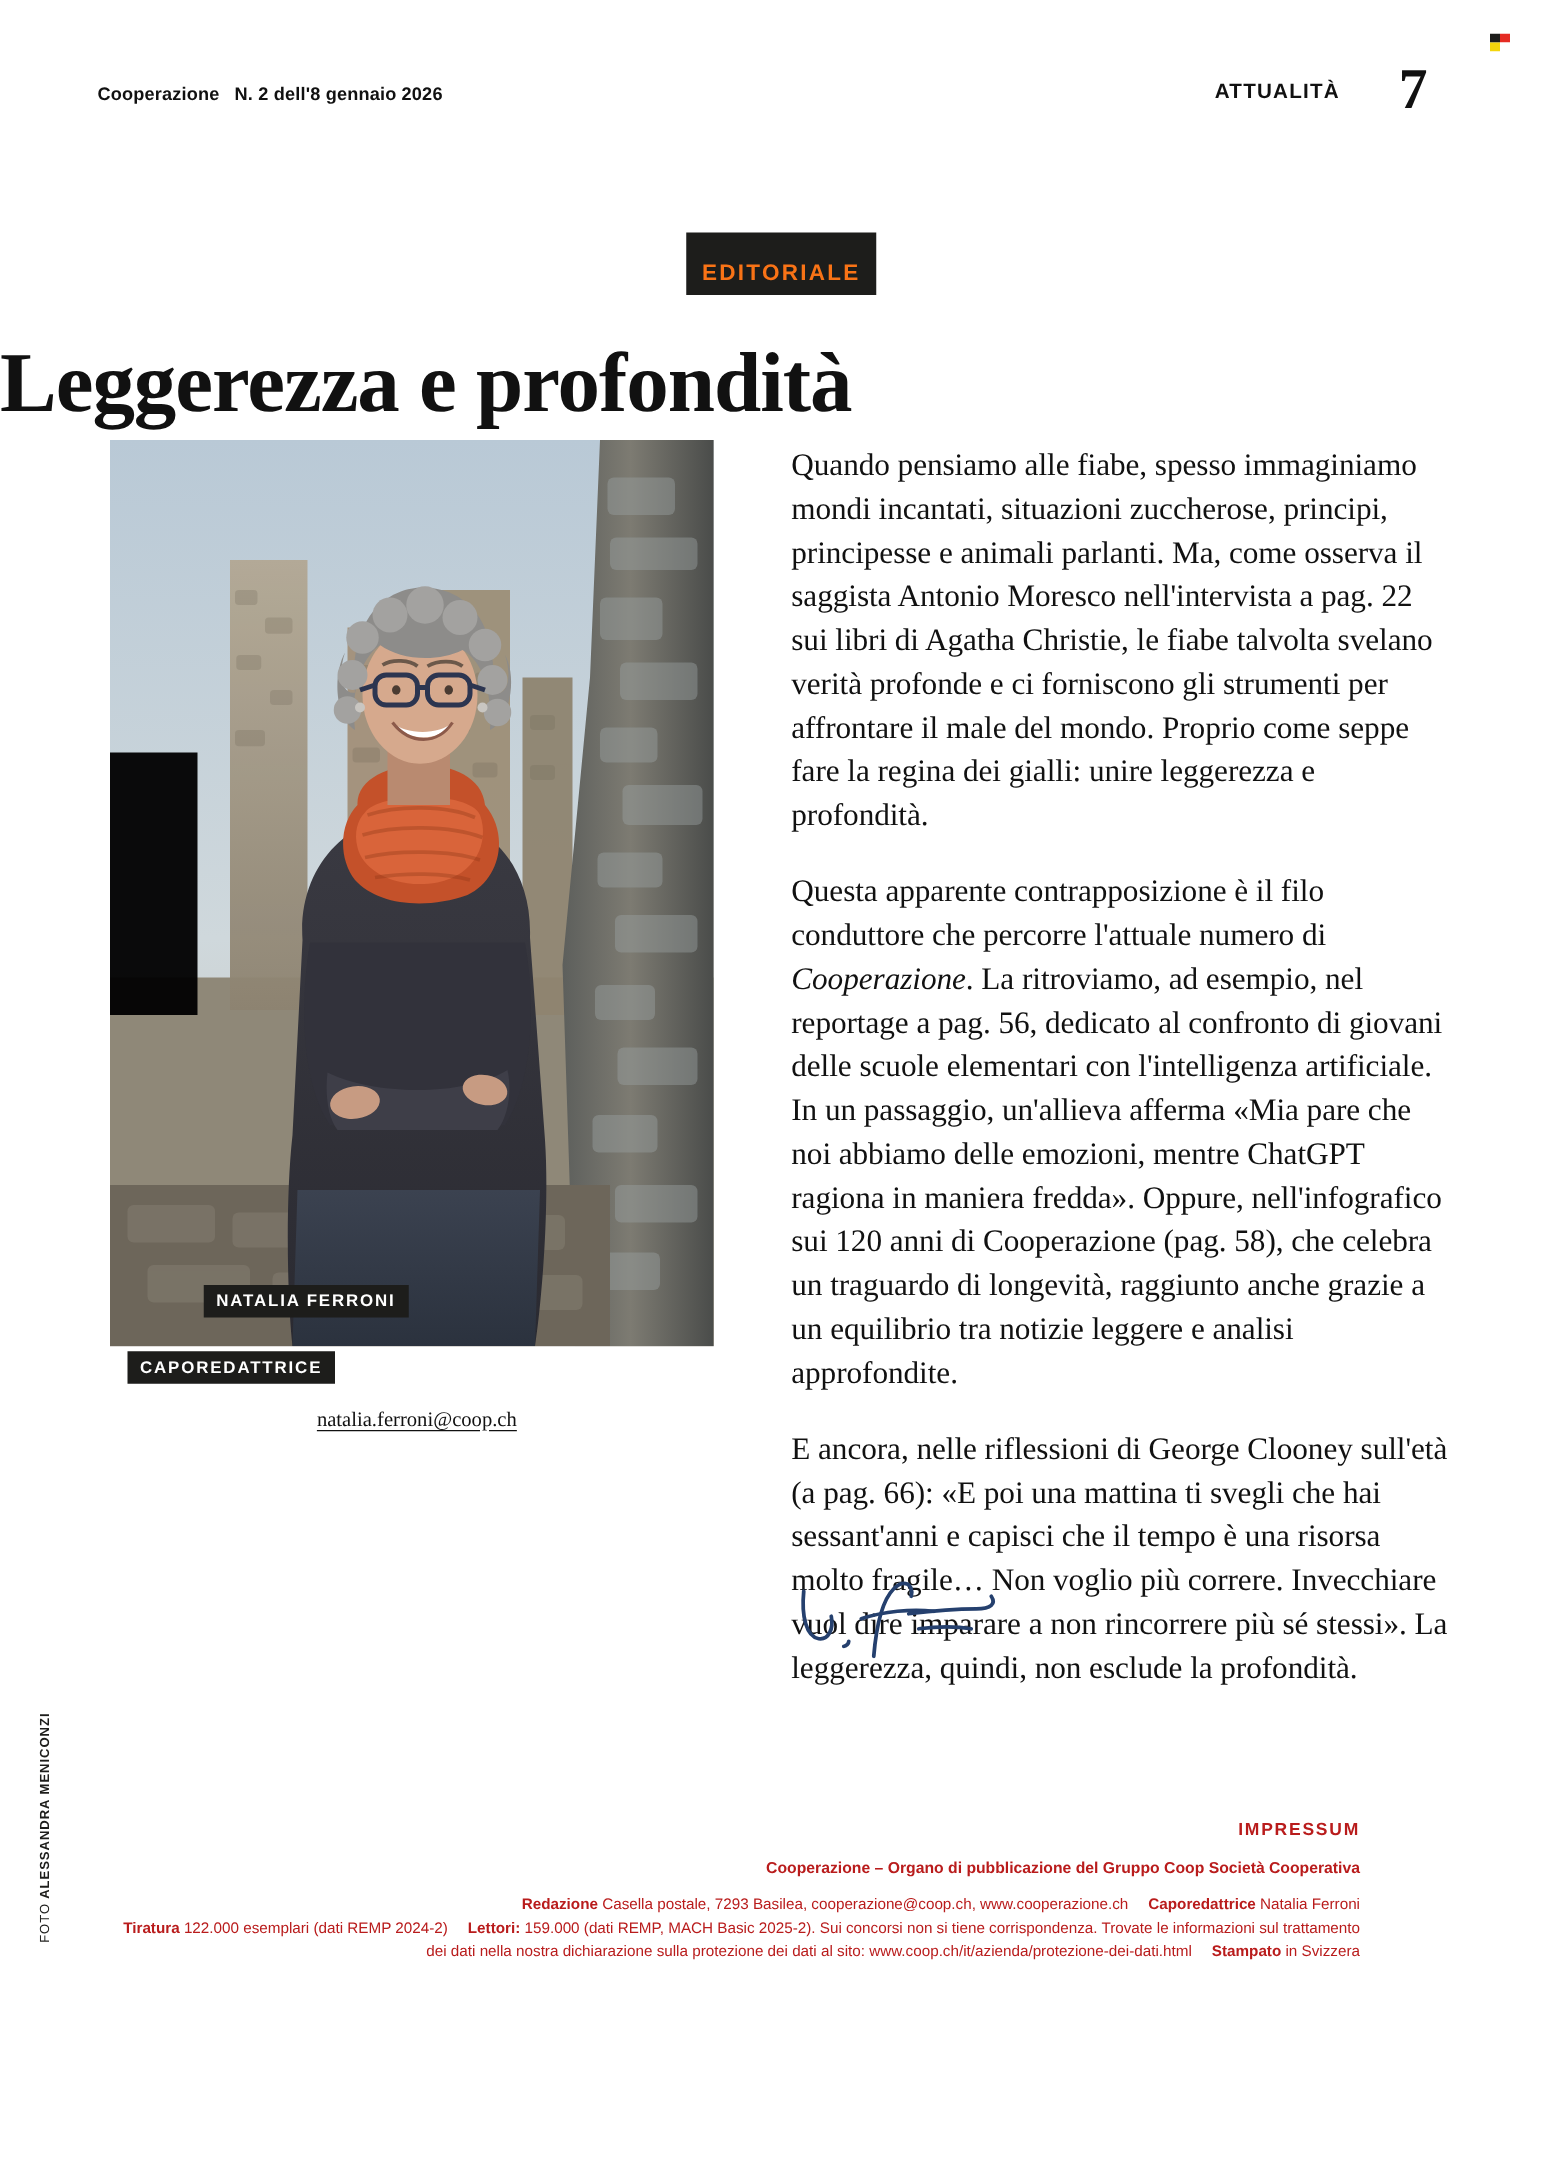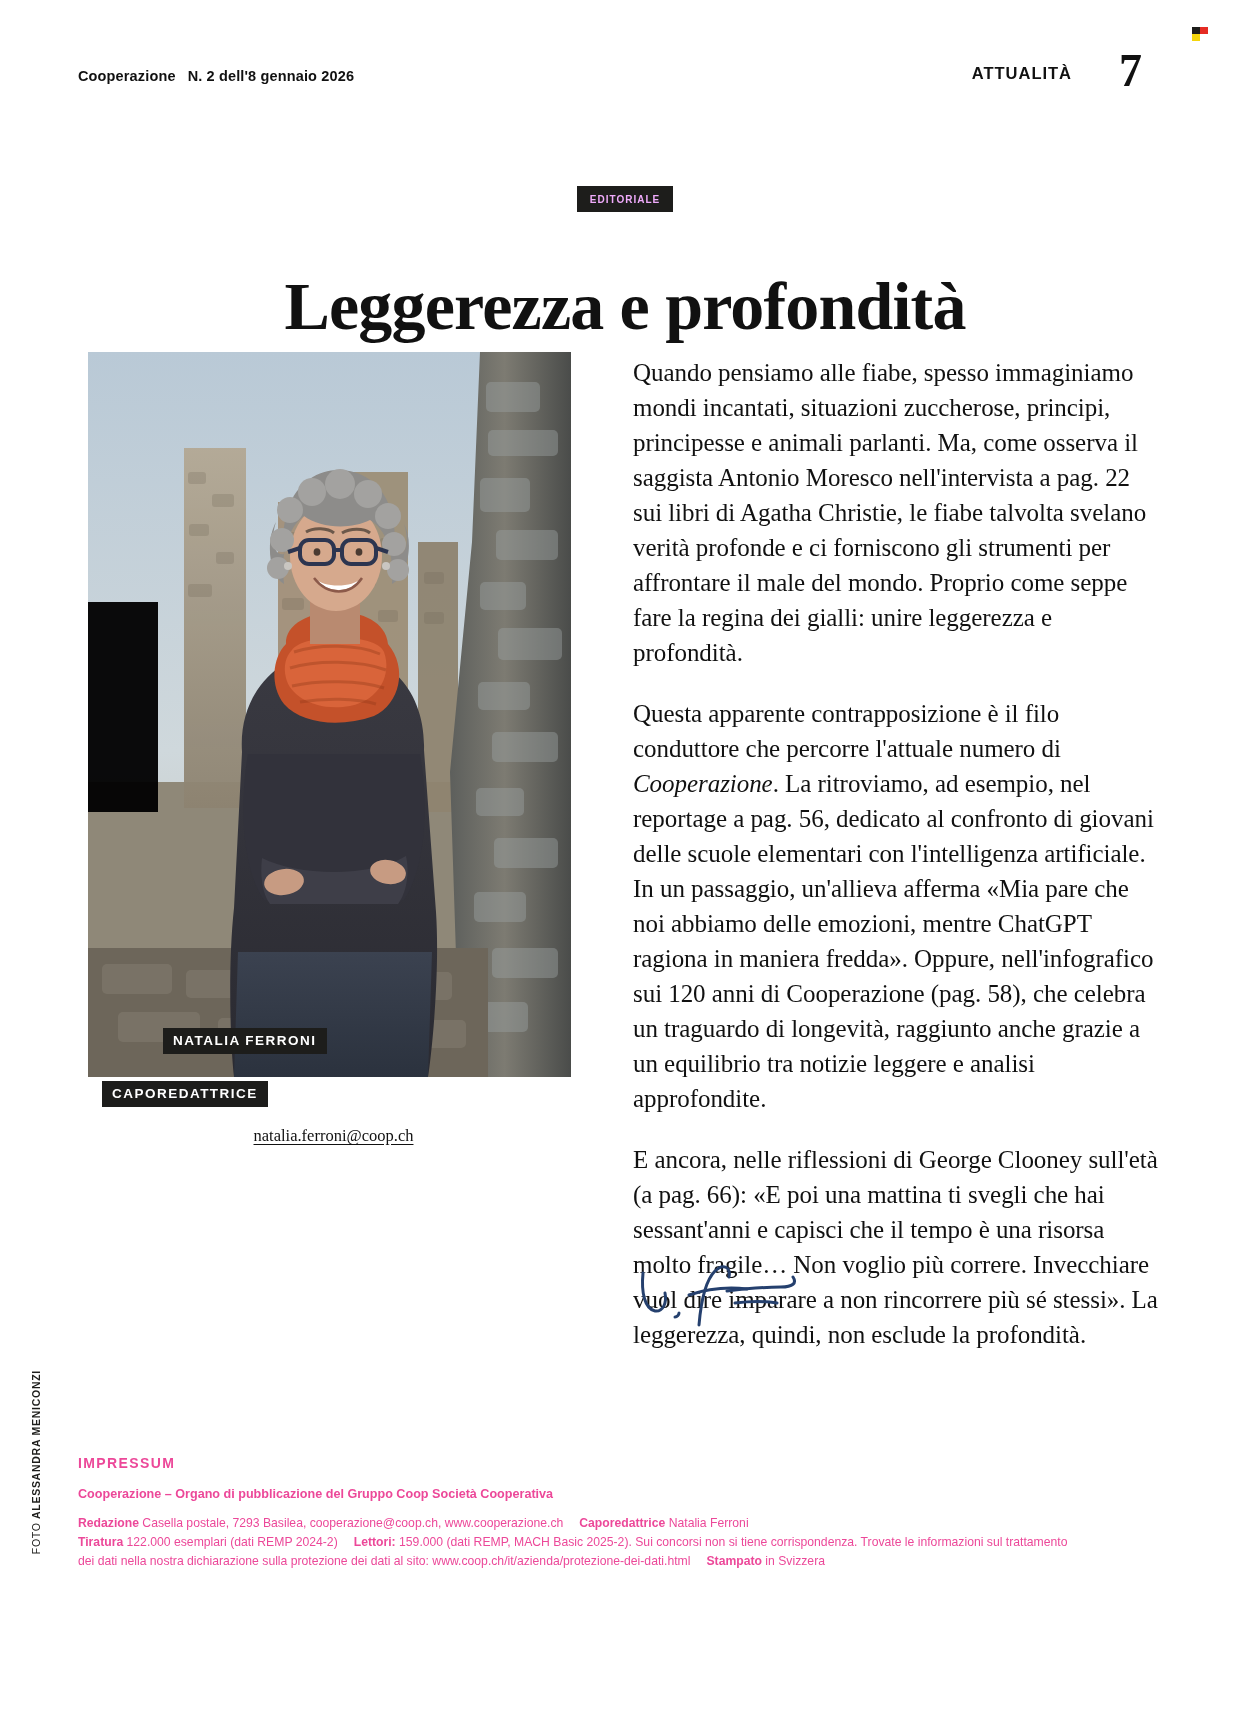--- a/index.html
+++ b/index.html
@@ -72,33 +72,32 @@
   .kicker-wrap {
     position: absolute;
     top: 186px;
     left: 0;
     width: 1250px;
     text-align: center;
   }
   .kicker {
     display: inline-block;
     background: #1d1d1b;
-    color: #f0abfc;
-    font-family: "Liberation Sans", sans-serif;
-    font-weight: 700;
-    font-size: 10px;
+    color: #f97316;
+    font-family: "Liberation Sans", sans-serif;
+    font-weight: 700;
+    font-size: 18px;
     letter-spacing: 0.10em;
-    padding: 8px 13px 7px 13px;
+    padding: 22px 13px 7px 13px;
   }
   .headline {
     position: absolute;
     top: 225px;
     left: 0;
     width: 1250px;
-    text-align: center;
     font-family: "Liberation Serif", serif;
     font-weight: 700;
     font-size: 68px;
     letter-spacing: -0.012em;
     line-height: 1.05;
   }
 
   
   .photo-col {
     position: absolute;
@@ -173,21 +172,22 @@
     height: 90px;
   }
 
   
   .impressum {
     position: absolute;
     left: 78px;
     top: 1455px;
     width: 1010px;
     font-family: "Liberation Sans", sans-serif;
-    color: #ec4899;
+    color: #b91c1c;
+    text-align: right;
   }
   .impressum-title {
     font-weight: 700;
     font-size: 14px;
     letter-spacing: 0.10em;
     margin-bottom: 16px;
   }
   .impressum-lead {
     font-weight: 700;
     font-size: 12.6px;

